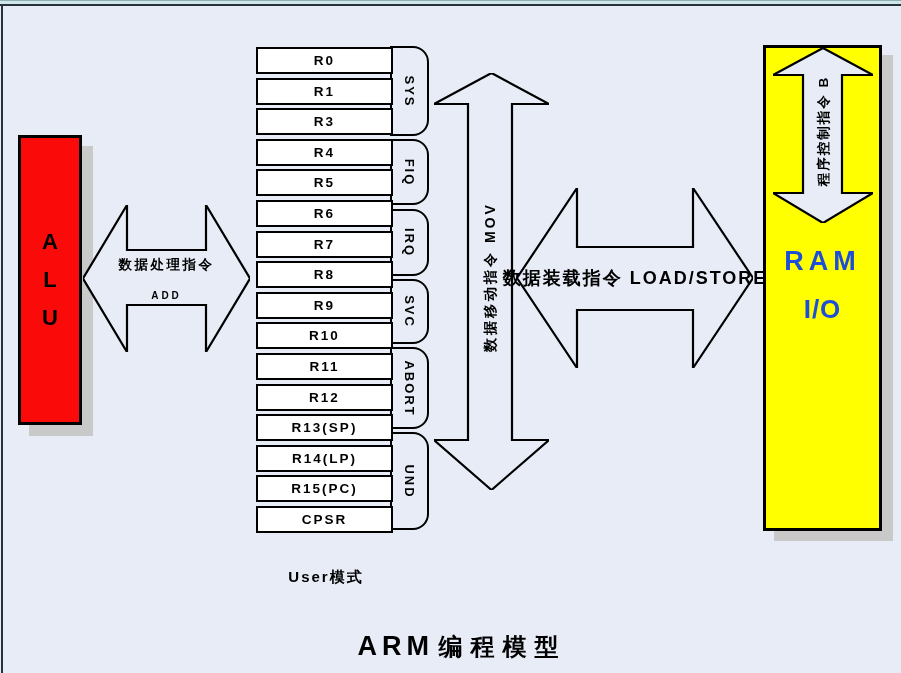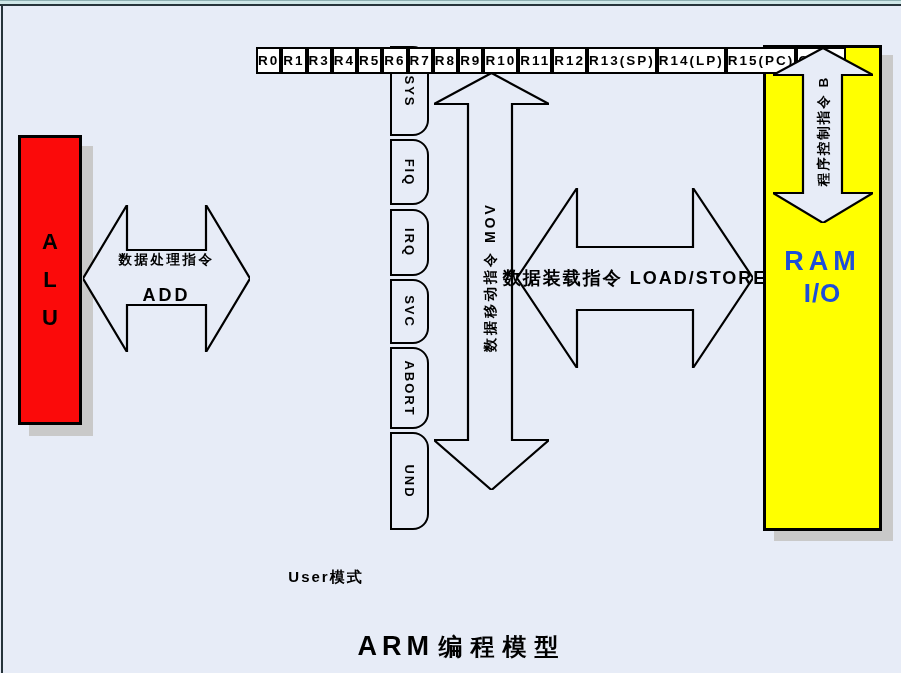--- a/index.html
+++ b/index.html
@@ -21,21 +21,21 @@
     position:absolute;left:18px;top:135px;width:64px;height:290px;box-sizing:border-box;
     background:#fb0a0a;border:3px solid #000;box-shadow:11px 11px 0 #c9c9c9;
     display:flex;flex-direction:column;align-items:center;justify-content:center;
     z-index:2;
   }
   .alu-letter{font-weight:bold;font-size:22px;line-height:38px;color:#000;}
 
   
   .reg-stack{
     position:absolute;left:256px;top:47px;width:137px;height:486px;
-    display:flex;flex-direction:row;justify-content:space-between;
+    display:flex;flex-direction:column;justify-content:space-between;
     z-index:3;
   }
   .reg-row{
     box-sizing:border-box;height:27px;background:#fff;border:2.5px solid #000;
     display:flex;align-items:center;justify-content:center;
     font-weight:bold;font-size:13.5px;letter-spacing:2px;
   }
 
   
   .mode-tabs{position:absolute;left:390px;top:0;width:39px;height:673px;z-index:1;}
@@ -50,21 +50,21 @@
   .arrow{position:absolute;z-index:3;}
   .arrow polygon{fill:#e7ecf7;stroke:#000;stroke-width:2.2;stroke-linejoin:miter;}
 
   
   .arrow-label-add{
     position:absolute;left:83px;top:205px;width:167px;height:147px;
     display:flex;flex-direction:column;align-items:center;justify-content:center;
     z-index:4;font-weight:bold;
   }
   .arrow-label-add .cjk{font-size:13.5px;letter-spacing:2.5px;white-space:nowrap;}
-  .arrow-label-add .latin{font-size:18px;letter-spacing:3px;margin-top:16px;}
+  .arrow-label-add .latin{font-size:10px;letter-spacing:3px;margin-top:16px;}
   .arrow-label-load{
     position:absolute;left:517px;top:188px;width:236px;height:180px;
     display:flex;align-items:center;justify-content:center;
     z-index:4;font-weight:bold;font-size:18px;letter-spacing:2px;white-space:nowrap;
   }
   .vlabel{
     position:absolute;white-space:nowrap;font-weight:bold;z-index:4;
     transform:translate(-50%,-50%) rotate(-90deg);
   }
   #mov-label{left:491px;top:277px;font-size:14px;letter-spacing:3px;}
@@ -74,21 +74,21 @@
   .ram-box{
     position:absolute;left:763px;top:45px;width:119px;height:486px;box-sizing:border-box;
     background:#ffff00;border:3px solid #000;box-shadow:11px 10px 0 #c9c9c9;
     z-index:2;
   }
   .ram-label{
     position:absolute;left:763px;top:245px;width:119px;text-align:center;z-index:4;
     font-weight:bold;color:#1d4ed8;
   }
   .ram-line1{font-size:27px;letter-spacing:5px;line-height:32px;}
-  .ram-line2{font-size:26px;letter-spacing:1px;line-height:32px;}
+  .ram-line2{font-size:26px;letter-spacing:1px;line-height:32px;margin-top:16px;}
 
   
   .caption{
     position:absolute;left:326px;top:577px;transform:translate(-50%,-50%);
     font-weight:bold;font-size:15px;letter-spacing:2px;white-space:nowrap;z-index:4;
   }
   .title{
     position:absolute;left:462px;top:647px;transform:translate(-50%,-50%);
     white-space:nowrap;z-index:4;font-weight:bold;
   }

